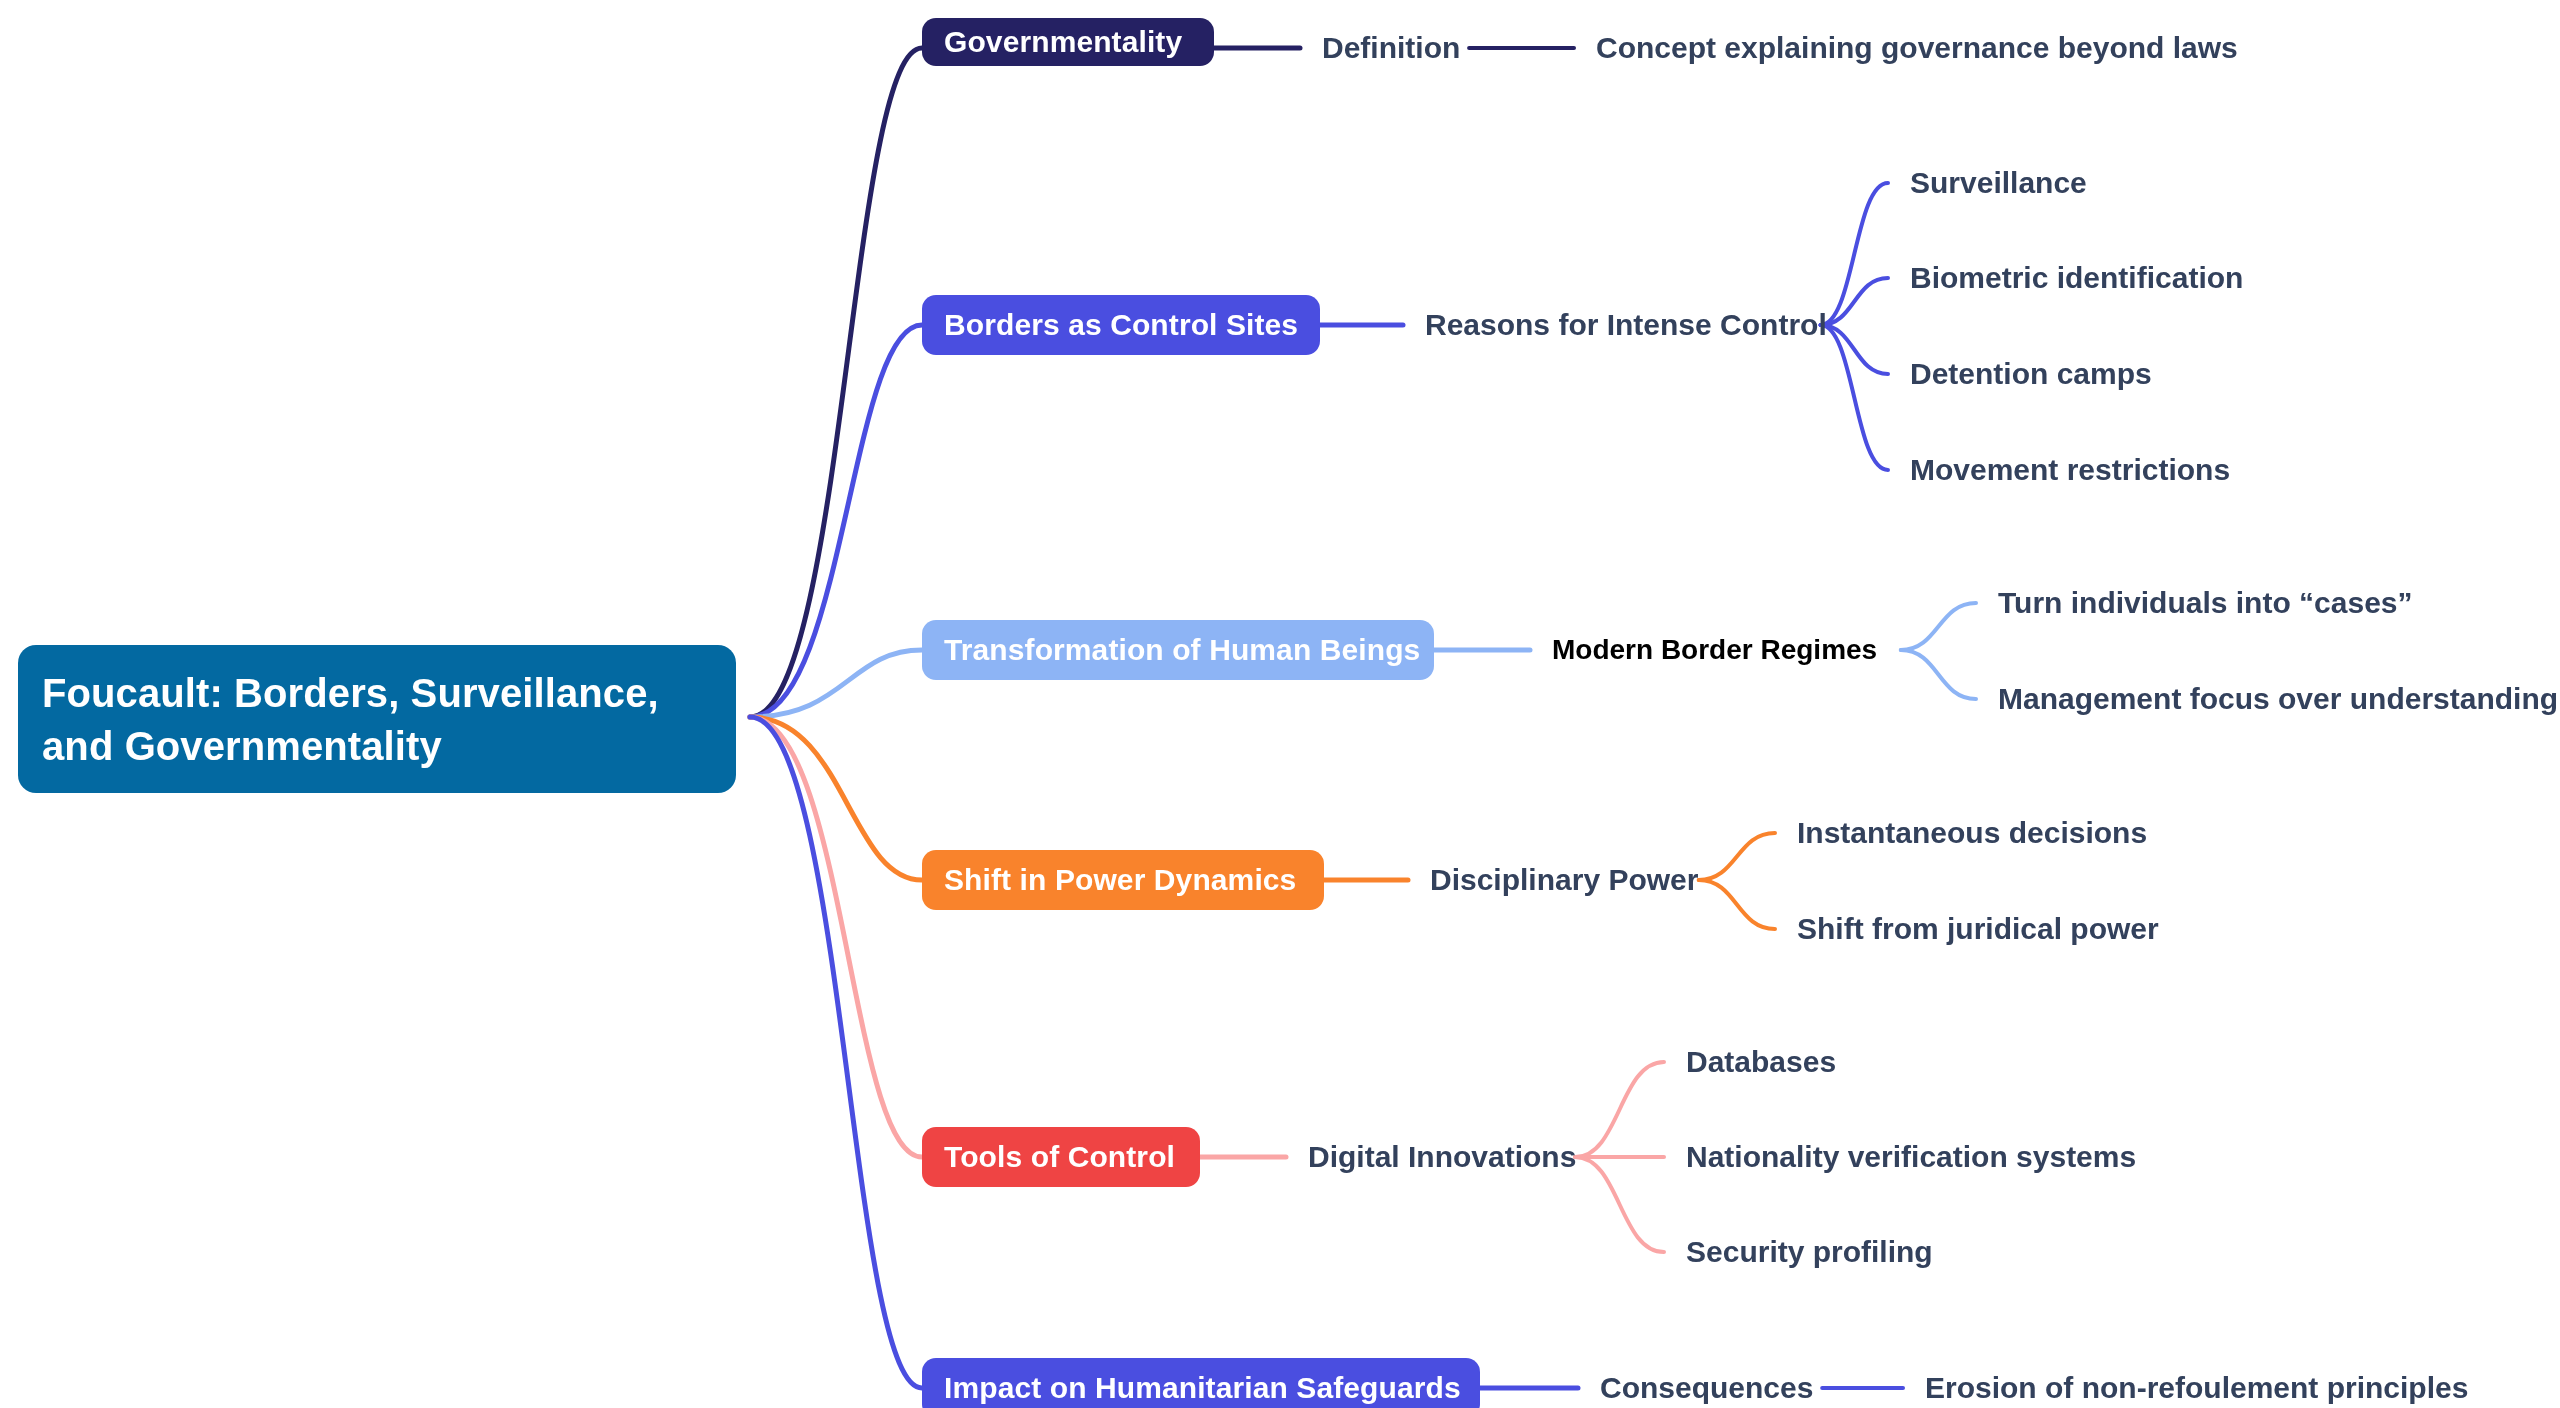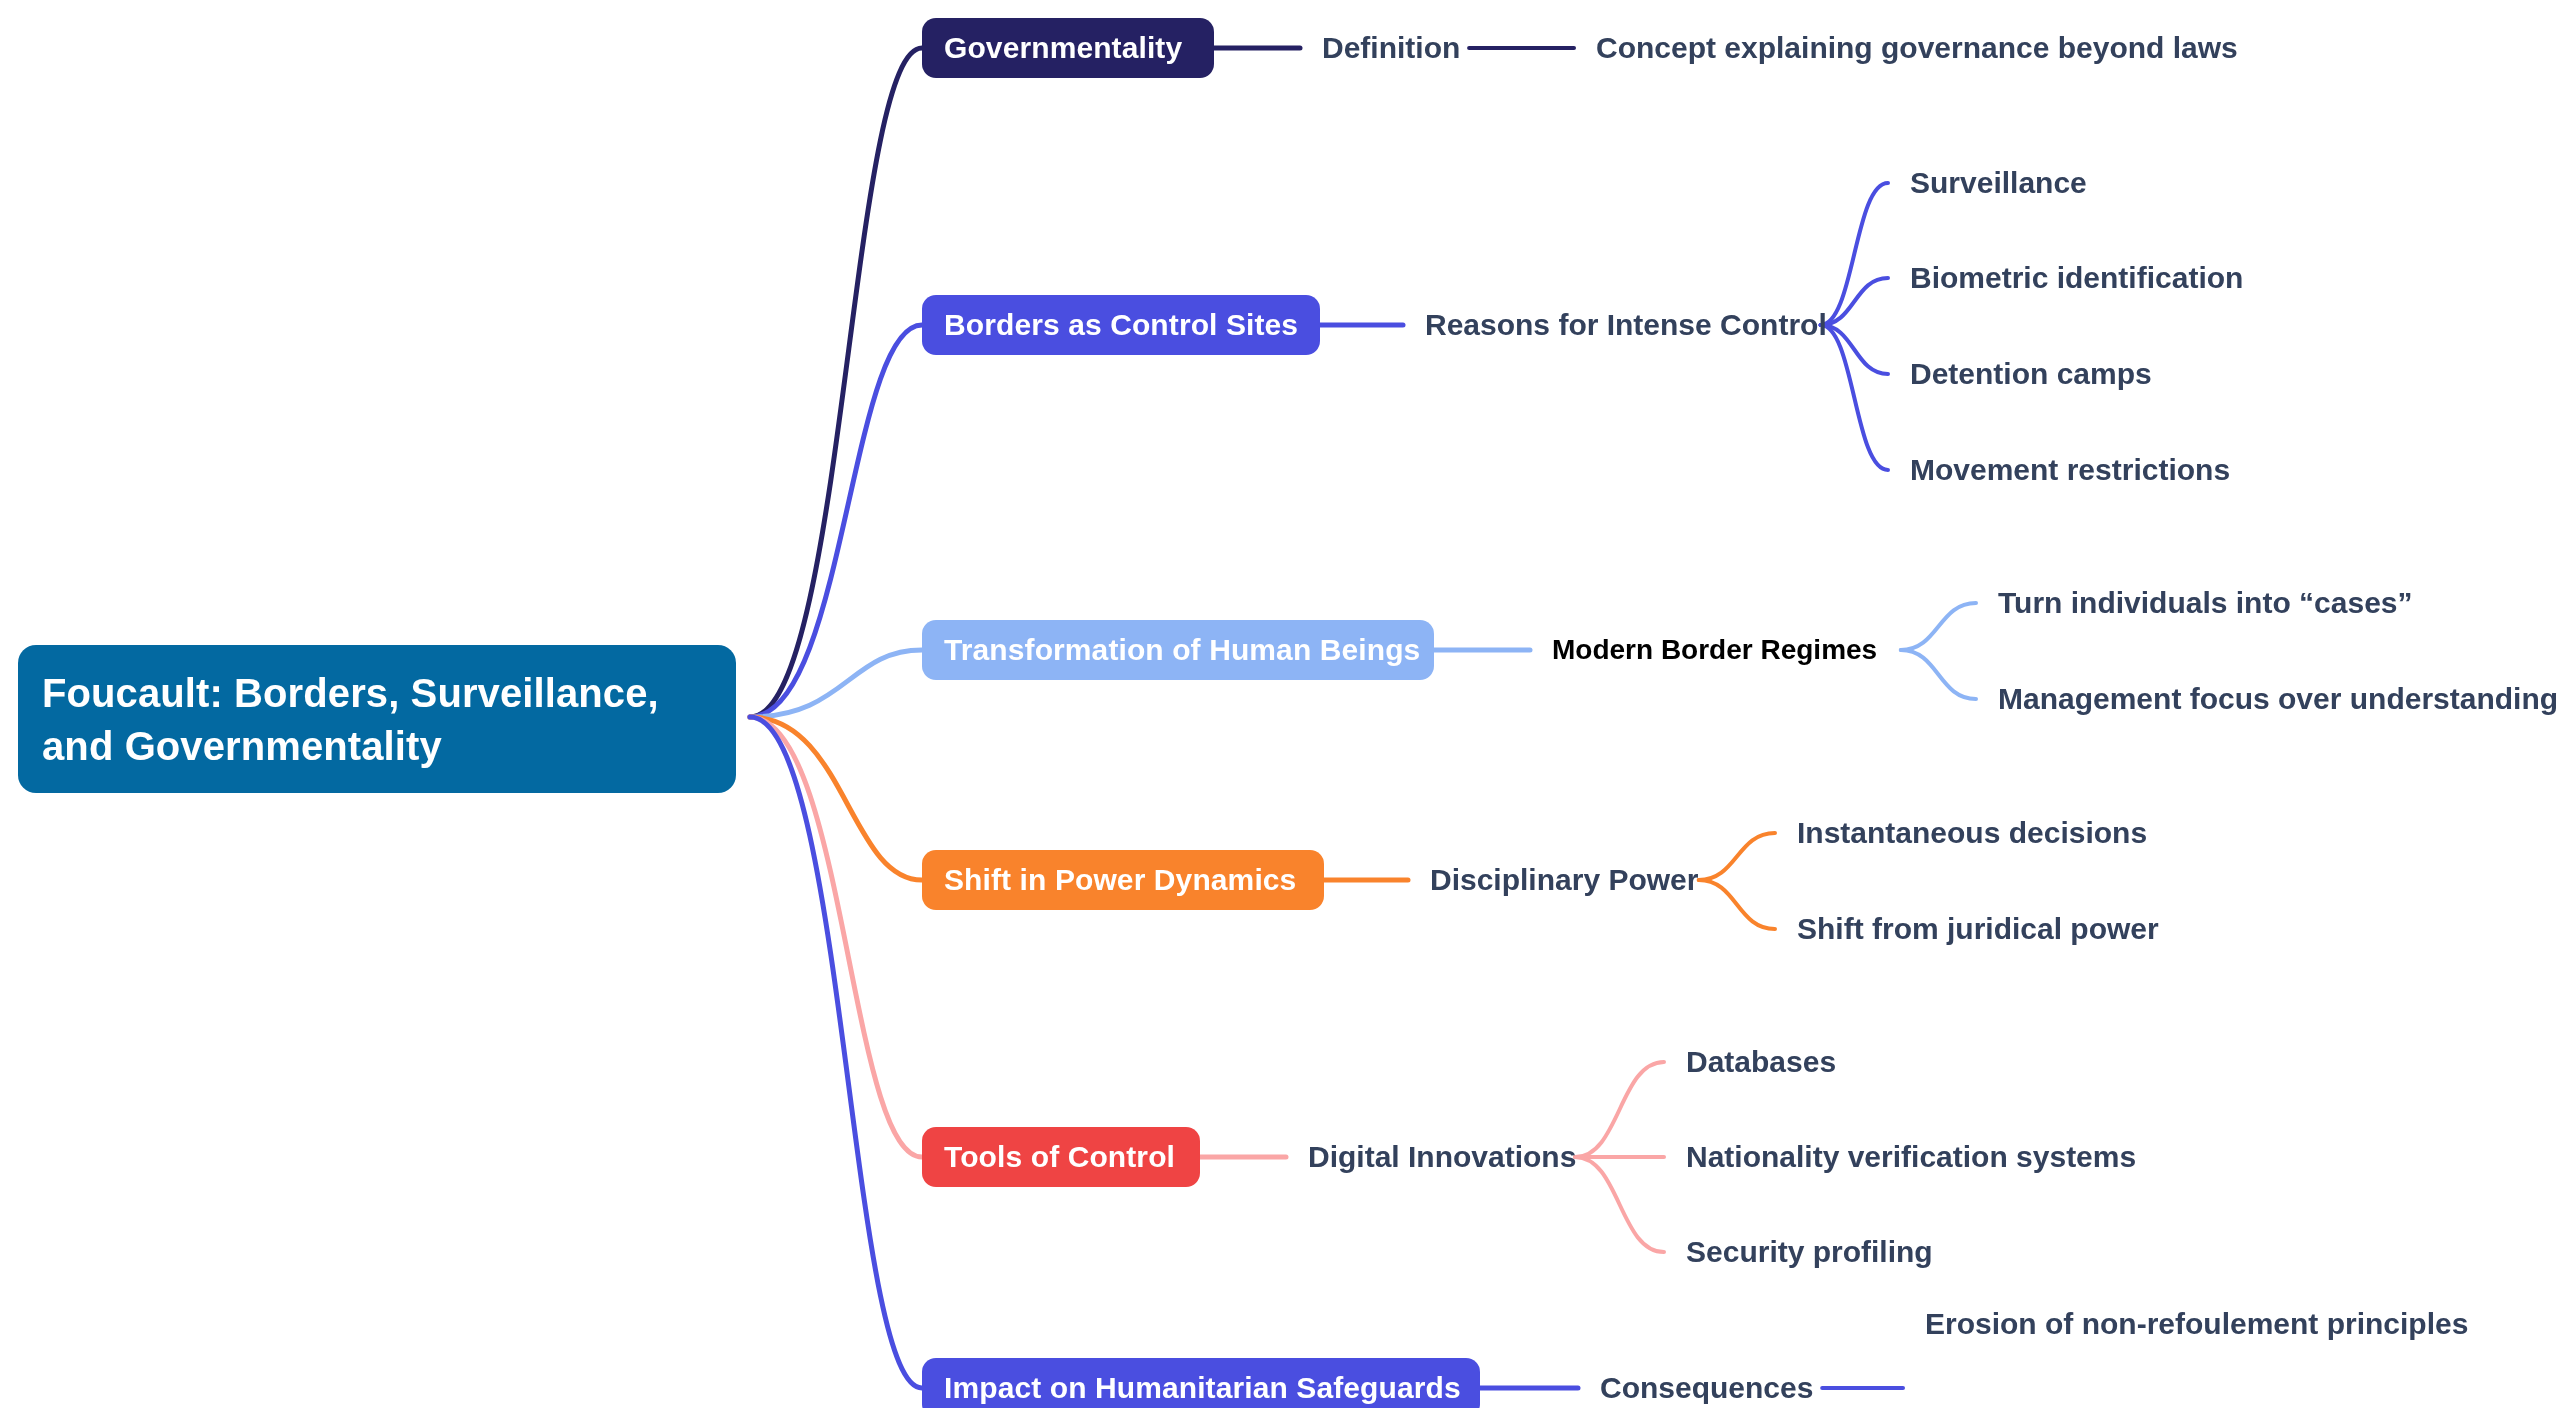--- a/index.html
+++ b/index.html
@@ -77,21 +77,21 @@
       <path d="M 1200 1157 L 1286 1157" fill="none" stroke="#faa6a6" stroke-width="5" stroke-linecap="round"></path>
       <path d="M 1575.15625 1157 C 1619.578125 1157, 1619.578125 1062, 1664 1062" fill="none" stroke="#faa6a6" stroke-width="4" stroke-linecap="round"></path>
       <path d="M 1575.15625 1157 L 1664 1157" fill="none" stroke="#faa6a6" stroke-width="4" stroke-linecap="round"></path>
       <path d="M 1575.15625 1157 C 1619.578125 1157, 1619.578125 1252, 1664 1252" fill="none" stroke="#faa6a6" stroke-width="4" stroke-linecap="round"></path>
       <path d="M 750 717 C 844.6 717, 849.76 1388, 922 1388" fill="none" stroke="#4a4ee0" stroke-width="5" stroke-linecap="round"></path>
       <path d="M 1480 1388 L 1578 1388" fill="none" stroke="#4a4ee0" stroke-width="5" stroke-linecap="round"></path>
       <path d="M 1822.15625 1388 L 1903 1388" fill="none" stroke="#4a4ee0" stroke-width="4" stroke-linecap="round"></path>
     </svg>
   <div id="nodes-layer">
       <div class="node root" style="left: 18px; top: 645px; width: 718px; height: 148px; background: #0369a1; font-size: 40px; padding: 22px 24px;"><span>Foucault: Borders, Surveillance, and Governmentality</span></div>
-      <div class="node" style="left: 922px; top: 18px; width: 292px; height: 60px; background: rgb(37, 33, 99); font-size: 30px; padding: 0px 22px;">
+      <div class="node" style="left: 922px; top: 18px; width: 292px; height: 48px; background: rgb(37, 33, 99); font-size: 30px; padding: 0px 22px;">
         <span>Governmentality</span>
       </div>
       <div class="mid-label" style="left: 1322px; top: 48px; font-size: 30px; color: rgb(51, 65, 92);">Definition</div>
       <div class="leaf-label" style="left: 1596px; top: 48px; font-size: 30px; color: rgb(51, 65, 92);">Concept explaining governance beyond laws</div>
       <div class="node" style="left: 922px; top: 295px; width: 398px; height: 60px; background: rgb(74, 78, 224); font-size: 30px; padding: 3px 22px;">
         <span>Borders as Control Sites</span>
       </div>
       <div class="mid-label" style="left: 1425px; top: 325px; font-size: 30px; color: rgb(51, 65, 92);">Reasons for Intense Control</div>
       <div class="leaf-label" style="left: 1910px; top: 183px; font-size: 30px; color: rgb(51, 65, 92);">Surveillance</div>
       <div class="leaf-label" style="left: 1910px; top: 278px; font-size: 30px; color: rgb(51, 65, 92);">Biometric identification</div>
@@ -113,15 +113,15 @@
         <span>Tools of Control</span>
       </div>
       <div class="mid-label" style="left: 1308px; top: 1157px; font-size: 30px; color: rgb(51, 65, 92);">Digital Innovations</div>
       <div class="leaf-label" style="left: 1686px; top: 1062px; font-size: 30px; color: rgb(51, 65, 92);">Databases</div>
       <div class="leaf-label" style="left: 1686px; top: 1157px; font-size: 30px; color: rgb(51, 65, 92);">Nationality verification systems</div>
       <div class="leaf-label" style="left: 1686px; top: 1252px; font-size: 30px; color: rgb(51, 65, 92);">Security profiling</div>
       <div class="node" style="left: 922px; top: 1358px; width: 558px; height: 60px; background: rgb(74, 78, 224); font-size: 30px; padding: 0px 22px;">
         <span>Impact on Humanitarian Safeguards</span>
       </div>
       <div class="mid-label" style="left: 1600px; top: 1388px; font-size: 30px; color: rgb(51, 65, 92);">Consequences</div>
-      <div class="leaf-label" style="left: 1925px; top: 1324px; font-size: 30px; color: rgb(51, 65, 92);">Erosion of non-refoulement principles</div>
+      <div class="leaf-label" style="left: 1925px; top: 1388px; font-size: 30px; color: rgb(51, 65, 92);">Erosion of non-refoulement principles</div>
     </div>
 </div>
 
 </body></html>

